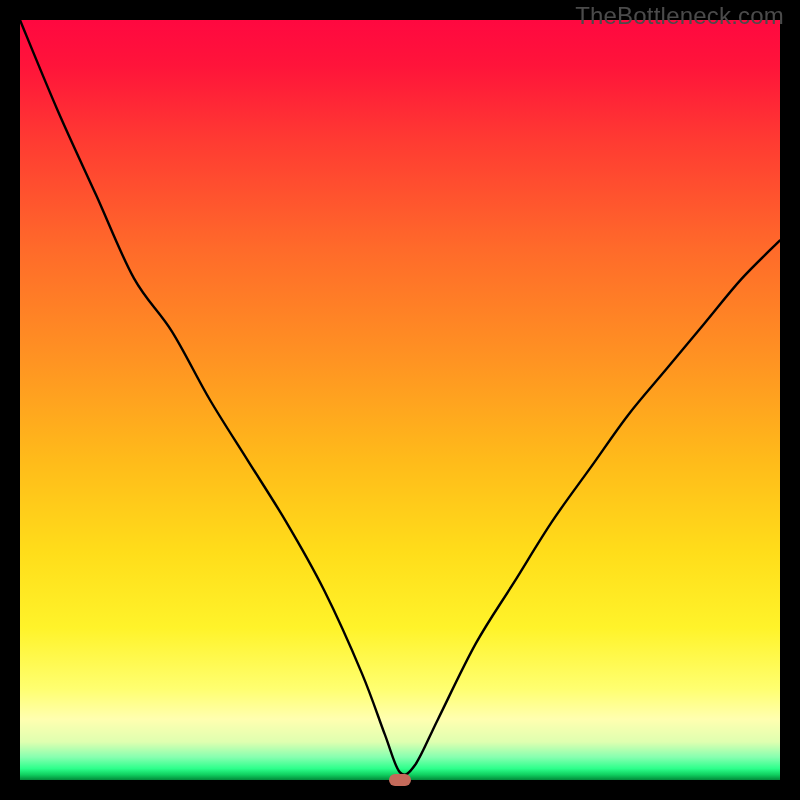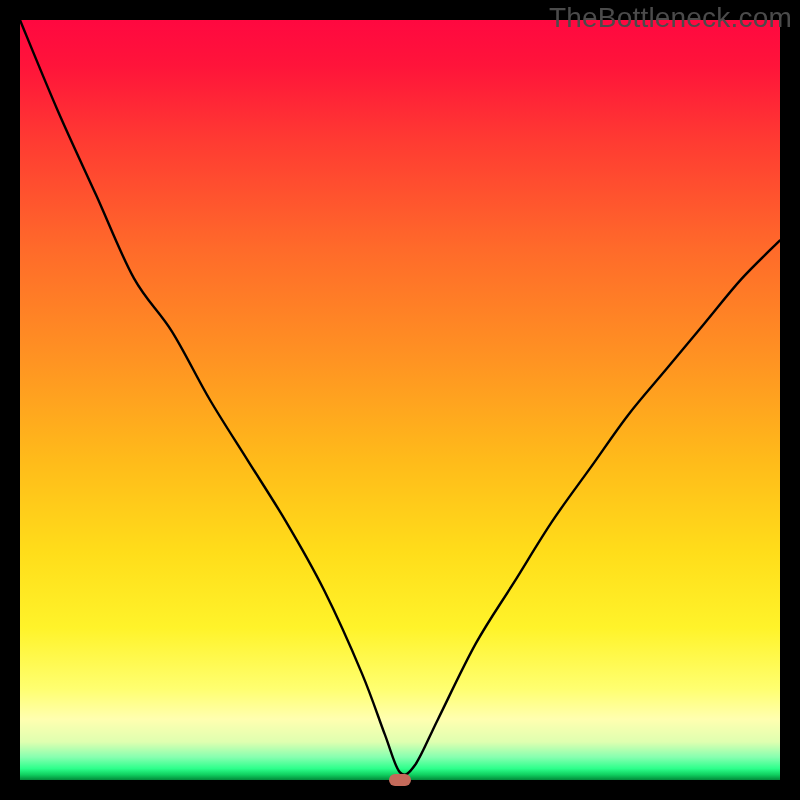--- a/index.html
+++ b/index.html
@@ -54,23 +54,23 @@
     position: absolute;
     width: 22px;
     height: 12px;
     border-radius: 6px;
     background: #c46a5a;
     transform: translate(-50%, -50%);
   }
   .watermark {
     position: absolute;
     top: 2px;
-    right: 8px;
+    right: 16px;
     color: #4b4b4b;
-    font-size: 28px;
+    font-size: 24px;
     letter-spacing: 0.2px;
     user-select: none;
   }
 </style>
 </head>
 <body>
 
 <div class="stage">
 
   <div class="plot-area">

